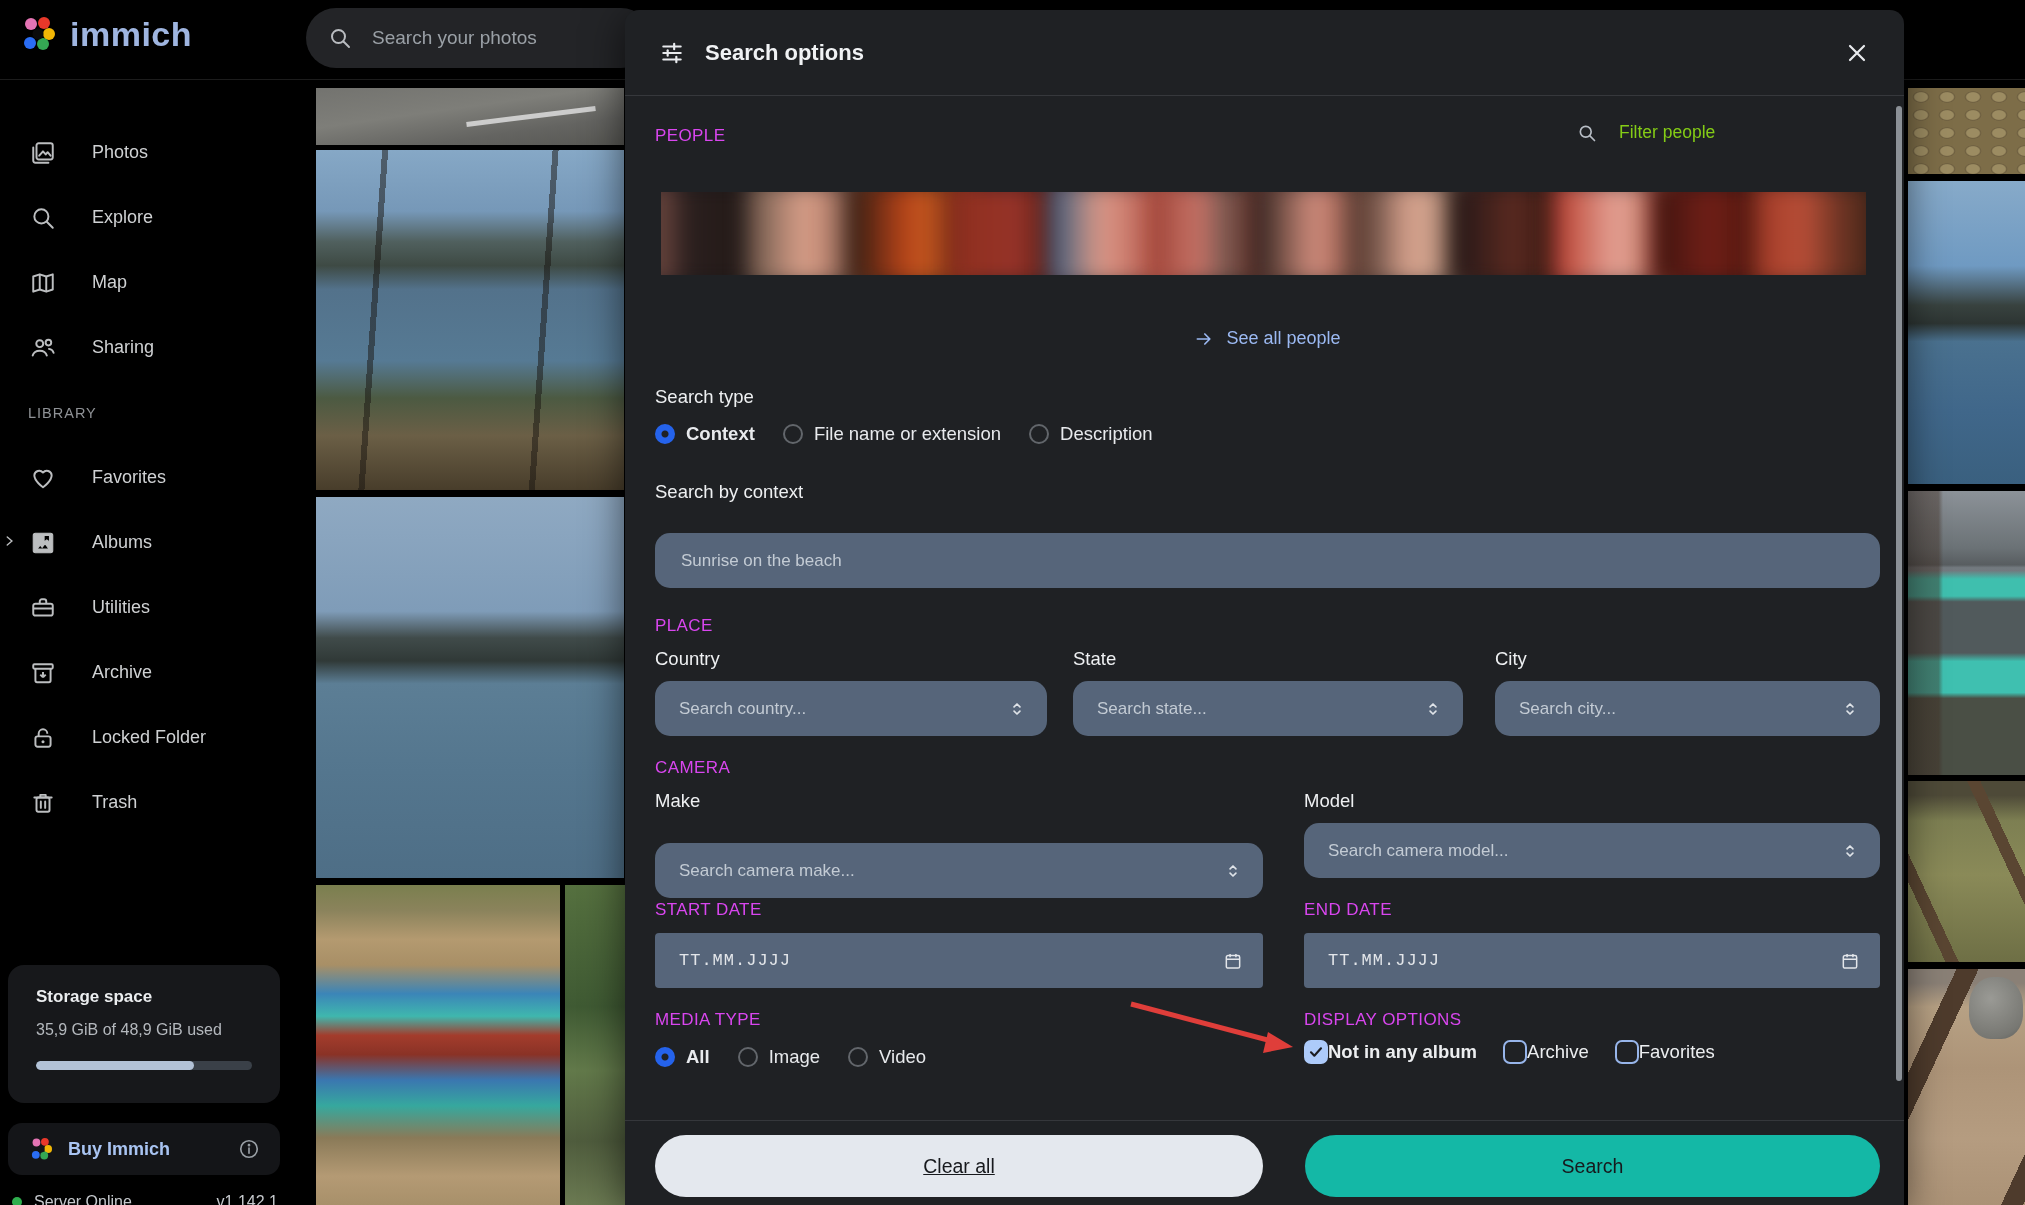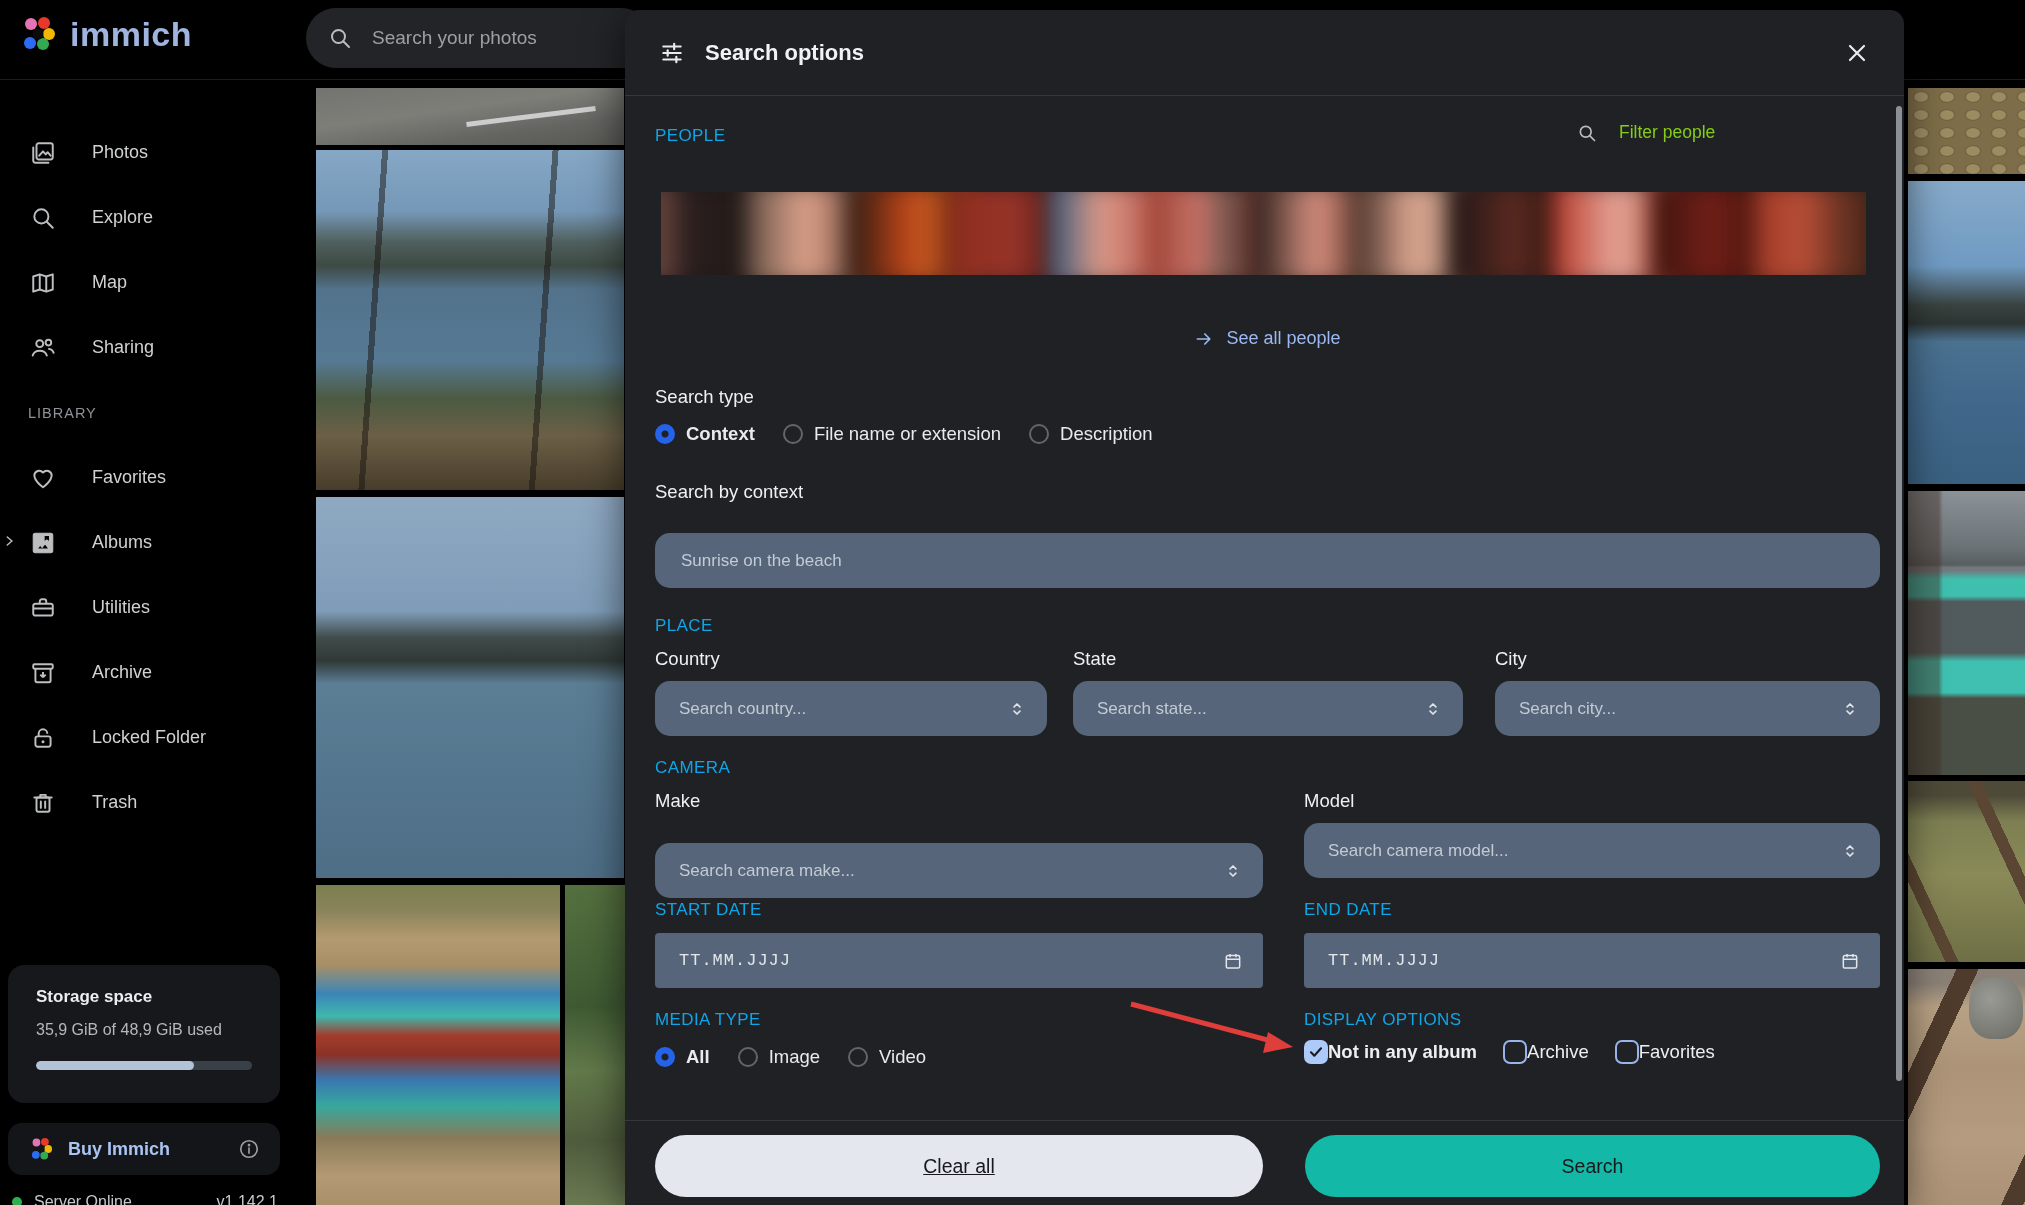--- a/index.html
+++ b/index.html
@@ -76,21 +76,21 @@
   
   .modal { position:absolute; left:625px; top:10px; width:1279px; height:1195px; background:#1f2124; border-radius:14px 14px 0 0; z-index:10; box-shadow:0 8px 40px rgba(0,0,0,.6); }
   .modal-header { position:absolute; left:0; top:0; width:100%; height:85px; display:flex; align-items:center; padding:0 34px; gap:20px;text-align:right; }
   .modal-title { font-size:22px; font-weight:600; color:#f0f2f4; }
   .close-btn { position:absolute; right:26px; top:22px; width:42px; height:42px; border-radius:50%; display:flex; align-items:center; justify-content:center; cursor:pointer; color:#e8eaed; font-size:26px; }
   .modal-hdiv { position:absolute; left:0; top:85px; width:100%; height:1px; background:#36383c; }
 
   .mbody { position:absolute; left:30px; top:86px; width:1225px; }
 
   .row-people { position:absolute; left:0; top:30px; width:1225px; display:flex; align-items:center; }
-  .sec-label { font-size:17px; font-weight:500; letter-spacing:.4px; color:#0ea5e9; }
+  .sec-label { font-size:17px; font-weight:500; letter-spacing:.4px; color:#d946ef; }
   .filter-people { position:absolute; left:922px; top:-4px; display:flex; align-items:center; gap:22px; }
   .filter-ph { font-size:17.5px; color:#84cc16; }
 
   .people-strip { position:absolute; left:6px; top:96px; width:1205px; height:83px; overflow:hidden; display:flex; background:#15161a; }
   .pthumb { flex:1; height:100%; filter:blur(9px) saturate(1.05); transform:scale(1.25); }
 
   .see-all { position:absolute; left:0; top:232px; width:1225px; display:flex; justify-content:center; }
   .see-all-inner { display:flex; align-items:center; gap:12px; color:#9bb9f2; font-size:18px; font-weight:500; cursor:pointer; }
 
   .lbl-search-type { position:absolute; left:0; top:290px; }

